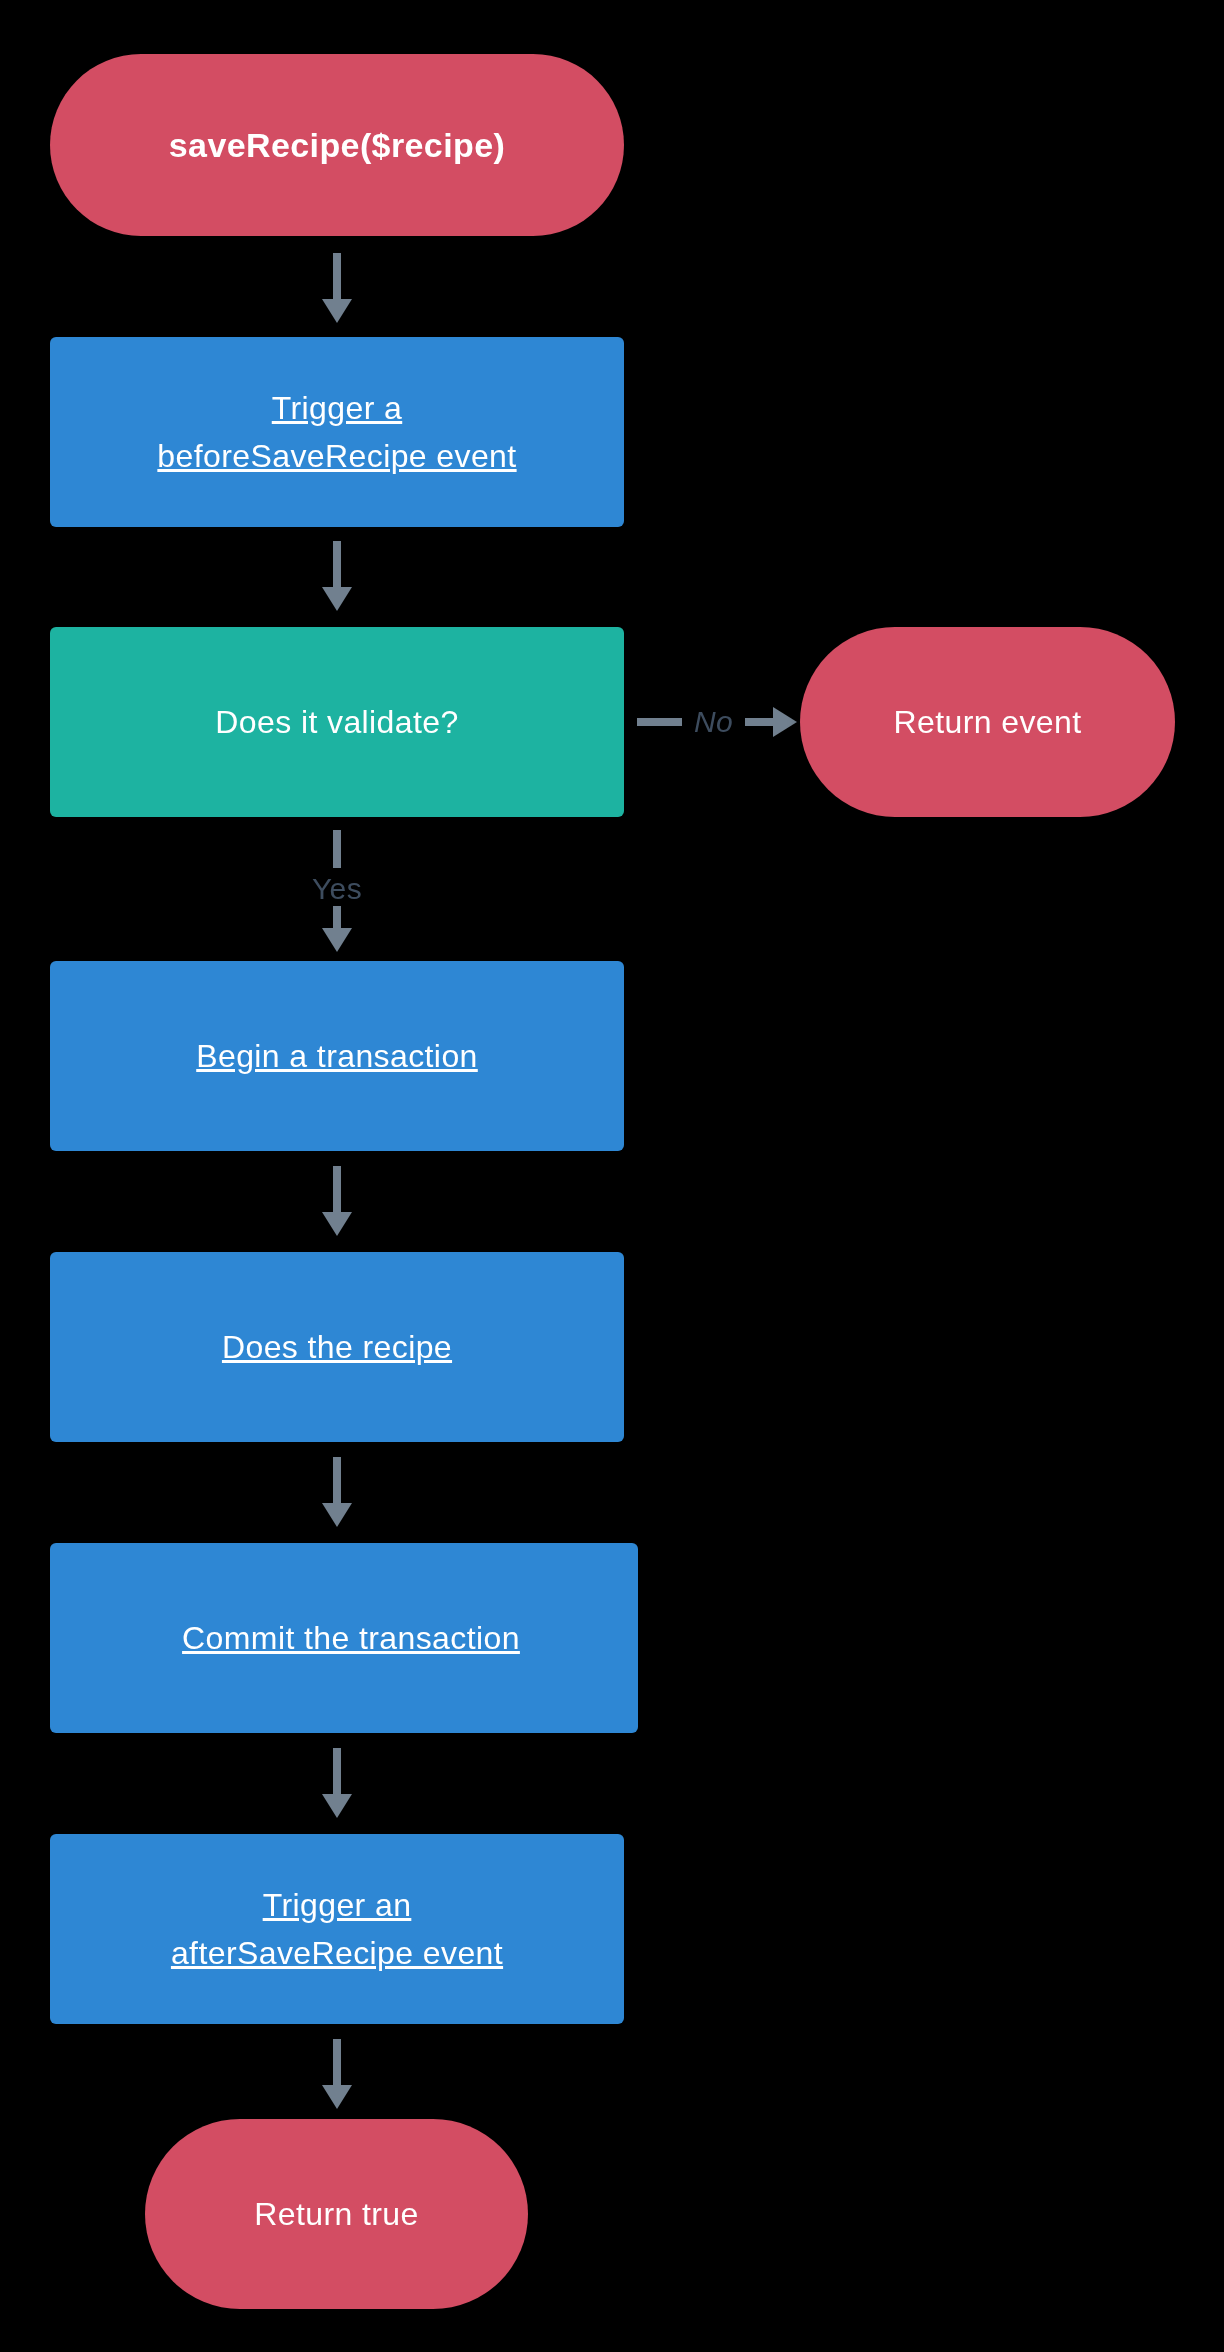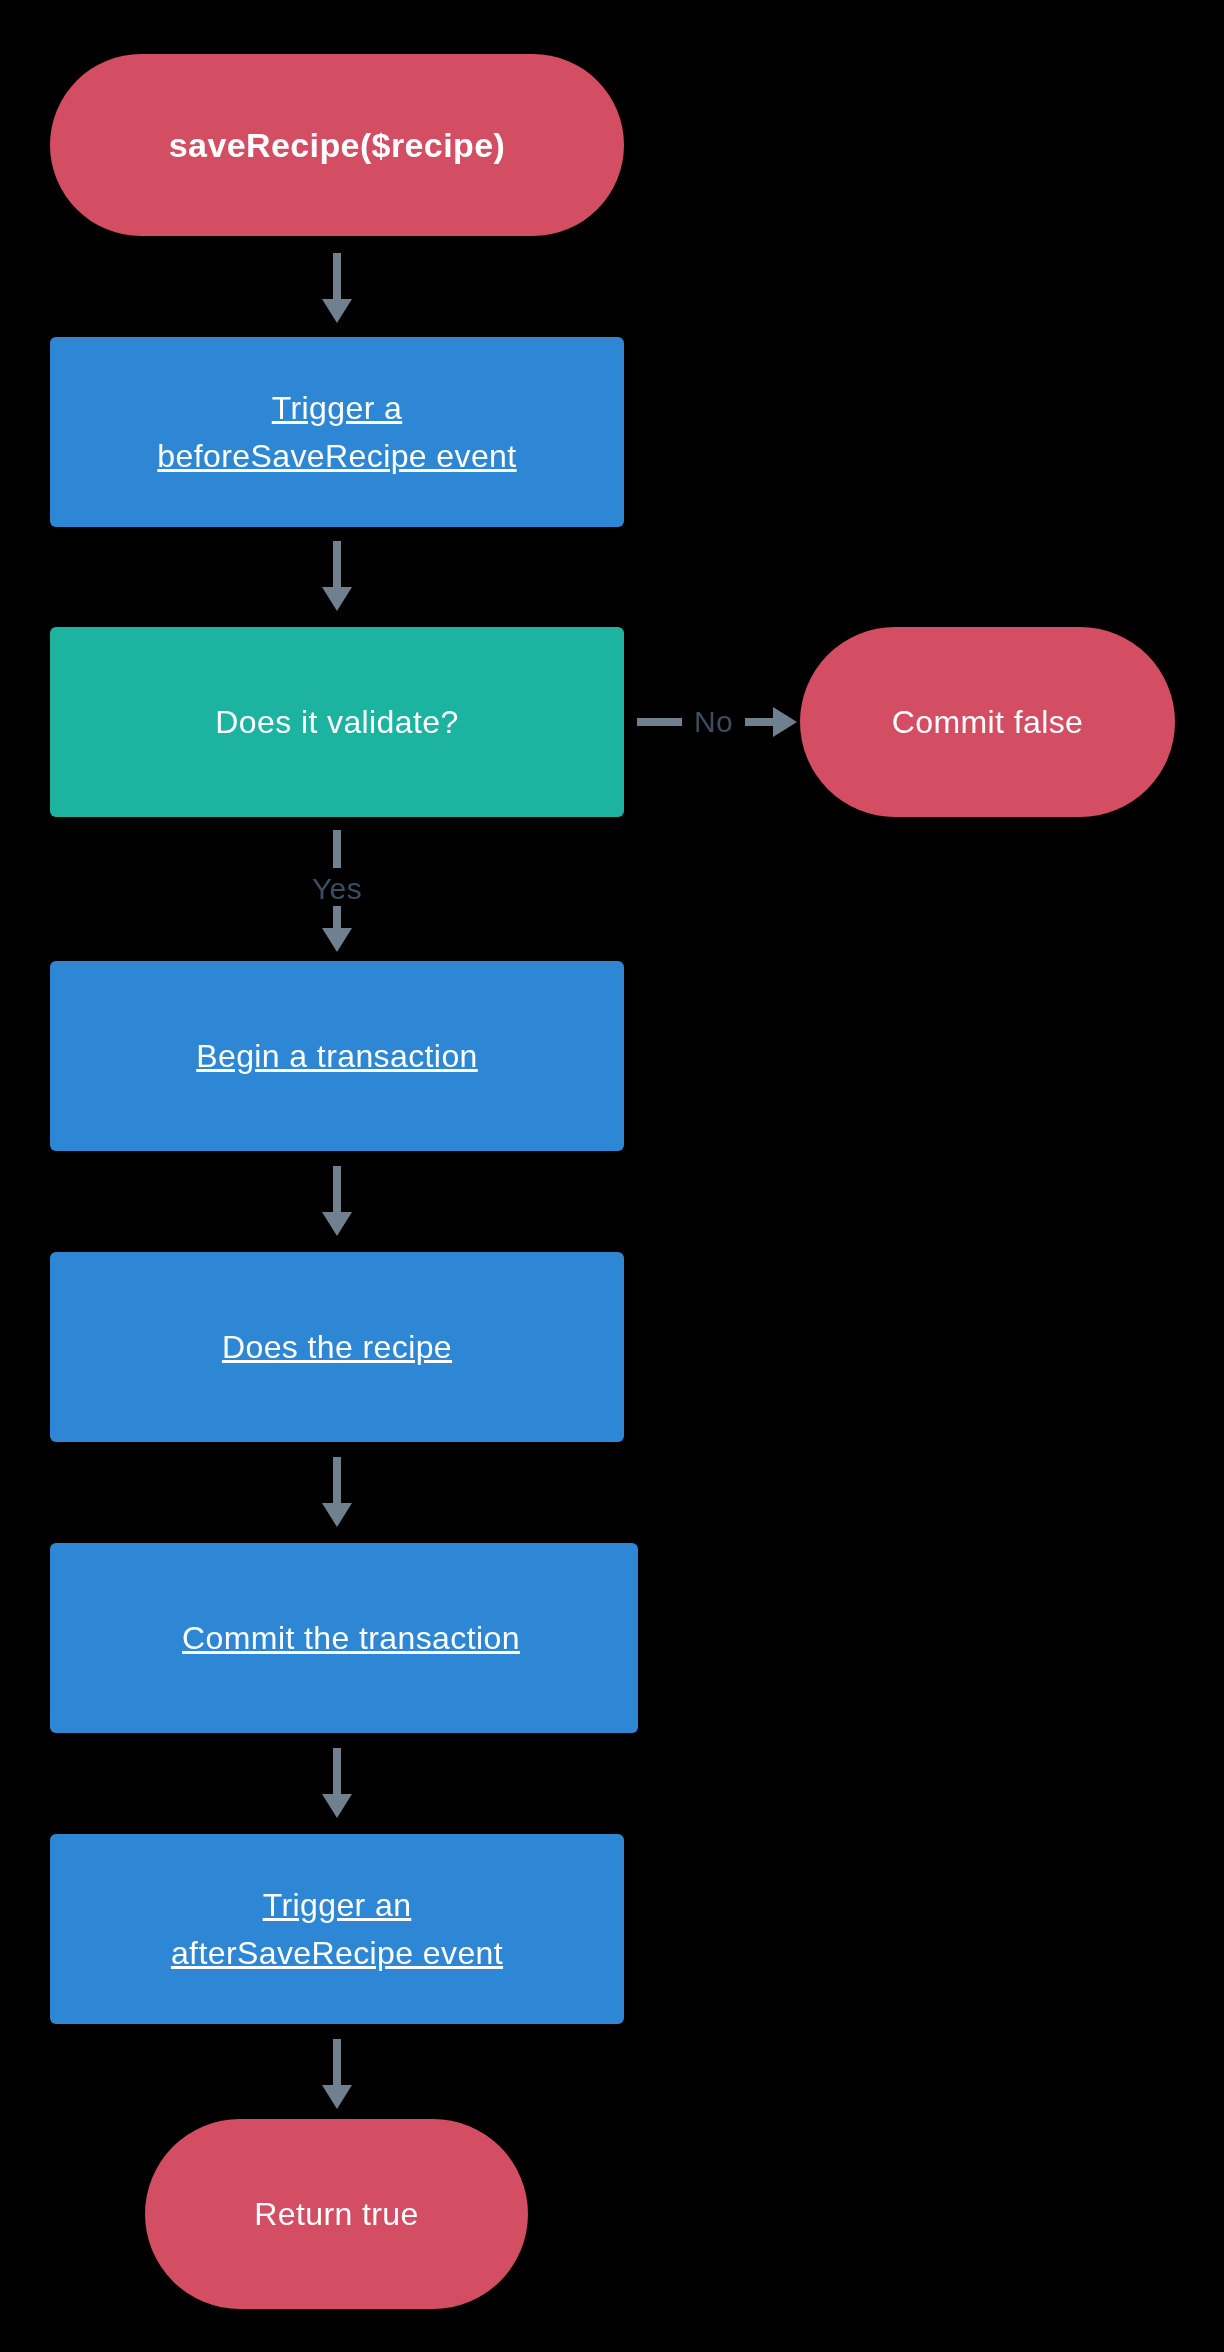--- a/index.html
+++ b/index.html
@@ -82,21 +82,21 @@
     border-top: 15px solid transparent;
     border-bottom: 15px solid transparent;
     border-left: 24px solid var(--arrow, #71808f);
   }
 
   .edge-label {
     color: var(--edge_label, #3d4c5e);
     font-size: 30px;
     letter-spacing: 0.4px;
   }
-  .arrow-h .edge-label { margin: 4px 12px; }
+  .arrow-h .edge-label { margin: 4px 12px; font-style: italic; }
   .edge-label.yes {
     position: absolute;
     width: 100px;
     text-align: center;
   }
 </style>
 </head>
 <body>
 
 <div id="canvas" style="--background: #000000; --terminal: #d34d63; --process: #2e87d4; --decision: #1db3a1; --arrow: #71808f; --edge_label: #3d4c5e; --text: #ffffff;">
@@ -118,21 +118,21 @@
 
   <div class="node decision" style="left:50px; top:627px; width:574px; height:190px;">Does it validate?</div>
 
   <div class="arrow-h" style="left:637px; top:702px; height:40px;">
     <span class="dash"></span>
     <span class="edge-label">No</span>
     <span class="stem-h"></span>
     <span class="head-r"></span>
   </div>
 
-  <div class="node terminal" style="left:800px; top:627px; width:375px; height:190px;">Commit false</div>
+  <div class="node terminal" style="left:800px; top:627px; width:375px; height:190px;">Return event</div>
 
   <div class="vline" style="left:333px; top:830px; height:38px;"></div>
   <span class="edge-label yes" style="left:287px; top:872px;">Yes</span>
   <div class="arrow-v" style="left:322px; top:906px; height:46px;">
     <span class="stem"></span>
     <span class="head"></span>
   </div>
 
   <div class="node process" style="left:50px; top:961px; width:574px; height:190px;">Begin a transaction</div>
 

